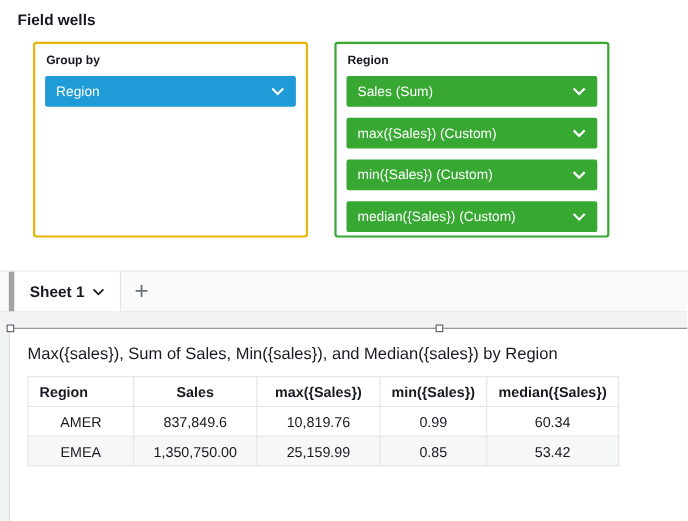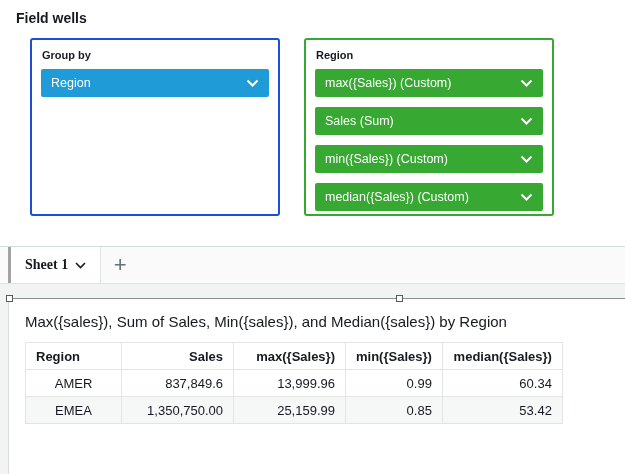--- a/index.html
+++ b/index.html
@@ -16,21 +16,21 @@
   
   .field-wells { padding: 10px 14px 16px 14px; background: #fff; }
   .fw-title { font-size: 14px; font-weight: bold; color: #16191f; margin: 0 0 12px 2px; }
 
   .panels { display: flex; gap: 24px; padding-left: 16px; }
   .panel {
     width: 250px; height: 178px;
     background: #fff; border-radius: 3px; padding: 8px 9px;
     overflow: hidden;
   }
-  .panel.groupby { border: 2px solid #1d4ed8; }
+  .panel.groupby { border: 2px solid #eab308; }
   .panel.value   { border: 2px solid #37a832; }
   .panel-label { font-size: 11px; font-weight: bold; color: #16191f; margin: 1px 0 8px 1px; }
 
   .pill {
     height: 28px; border-radius: 2px; color: #fff;
     display: flex; align-items: center; justify-content: space-between;
     padding: 0 10px; font-size: 12.5px; margin-bottom: 10px; cursor: pointer;
     white-space: nowrap;
   }
   .pill.blue  { background: #1f9bd7; }
@@ -38,22 +38,22 @@
   .pill svg { flex: 0 0 auto; margin-left: 8px; }
 
   
   .divider { border-top: 1px solid #d5dbdb; margin-top: 14px; }
   .sheet-bar {
     height: 37px; background: #fafafa; border-bottom: 1px solid #e1e4e4;
     display: flex; align-items: stretch; padding-left: 8px;
   }
   .sheet-tab {
     display: flex; align-items: center; gap: 7px;
-    background: #ffffff; border-right: 1px solid #e1e4e4; border-left: 3px solid #a3a3a3;
-    padding: 0 14px; font-size: 14px; font-weight: bold; color: #16191f; cursor: pointer; font-family: Liberation Serif, serif;
+    background: #ffffff; border-right: 1px solid #e1e4e4; border-left: 5px solid #a3a3a3;
+    padding: 0 14px; font-size: 14px; font-weight: bold; color: #16191f; cursor: pointer;
   }
   .add-sheet {
     display: flex; align-items: center; justify-content: center;
     width: 38px; font-size: 22px; font-weight: 300; color: #687078; cursor: pointer;
   }
 
   
   .canvas { background: #f2f3f3; height: 209px; position: relative; overflow: hidden; }
   .visual-card {
     position: absolute; left: 8px; top: 14px;
@@ -68,21 +68,21 @@
   .handle.left { left: -3px; }
   .handle.mid  { left: 50%; margin-left: -4px; }
 
   .visual-title { font-size: 15px; color: #16191f; padding: 14px 16px 12px 16px; }
 
   table.data { border-collapse: collapse; margin-left: 16px; font-size: 13px; }
   table.data th, table.data td {
     border: 1px solid #e3e5e5; padding: 5px 10px; height: 27px; text-align: center;
   }
   table.data th { font-weight: bold; text-align: left; background: #ffffff; }
-  table.data th.num, table.data td.num { text-align: right; }
+  table.data th.num, table.data td.num { text-align: center; }
   table.data tbody tr:nth-child(even) { background: #f6f7f7; }
   col.c0 { width: 96px; } col.c1 { width: 112px; } col.c2 { width: 112px; }
   col.c3 { width: 96px; } col.c4 { width: 120px; }
 </style>
 </head>
 <body>
 
 <div class="field-wells">
   <div class="fw-title">Field wells</div>
   <div class="panels">
@@ -93,27 +93,27 @@
         <span>Region</span>
         <svg width="13" height="8" viewBox="0 0 13 8">
             <polyline points="1.5,1.5 6.5,6.5 11.5,1.5" fill="none" stroke="#ffffff" stroke-width="2"></polyline>
           </svg>
       </div>
     </div>
 
     <div class="panel value">
       <div class="panel-label">Region</div>
       <div class="pill green">
-        <span>max({Sales}) (Custom)</span>
+        <span>Sales (Sum)</span>
         <svg width="13" height="8" viewBox="0 0 13 8">
             <polyline points="1.5,1.5 6.5,6.5 11.5,1.5" fill="none" stroke="#ffffff" stroke-width="2"></polyline>
           </svg>
       </div>
       <div class="pill green">
-        <span>Sales (Sum)</span>
+        <span>max({Sales}) (Custom)</span>
         <svg width="13" height="8" viewBox="0 0 13 8">
             <polyline points="1.5,1.5 6.5,6.5 11.5,1.5" fill="none" stroke="#ffffff" stroke-width="2"></polyline>
           </svg>
       </div>
       <div class="pill green">
         <span>min({Sales}) (Custom)</span>
         <svg width="13" height="8" viewBox="0 0 13 8">
             <polyline points="1.5,1.5 6.5,6.5 11.5,1.5" fill="none" stroke="#ffffff" stroke-width="2"></polyline>
           </svg>
       </div>
@@ -162,21 +162,21 @@
           <th class="num">Sales</th>
           <th class="num">max({Sales})</th>
           <th class="num">min({Sales})</th>
           <th class="num">median({Sales})</th>
         </tr>
       </thead>
       <tbody>
         <tr>
           <td>AMER</td>
           <td class="num">837,849.6</td>
-          <td class="num">13,999.96</td>
+          <td class="num">10,819.76</td>
           <td class="num">0.99</td>
           <td class="num">60.34</td>
         </tr>
         <tr>
           <td>EMEA</td>
           <td class="num">1,350,750.00</td>
           <td class="num">25,159.99</td>
           <td class="num">0.85</td>
           <td class="num">53.42</td>
         </tr>

